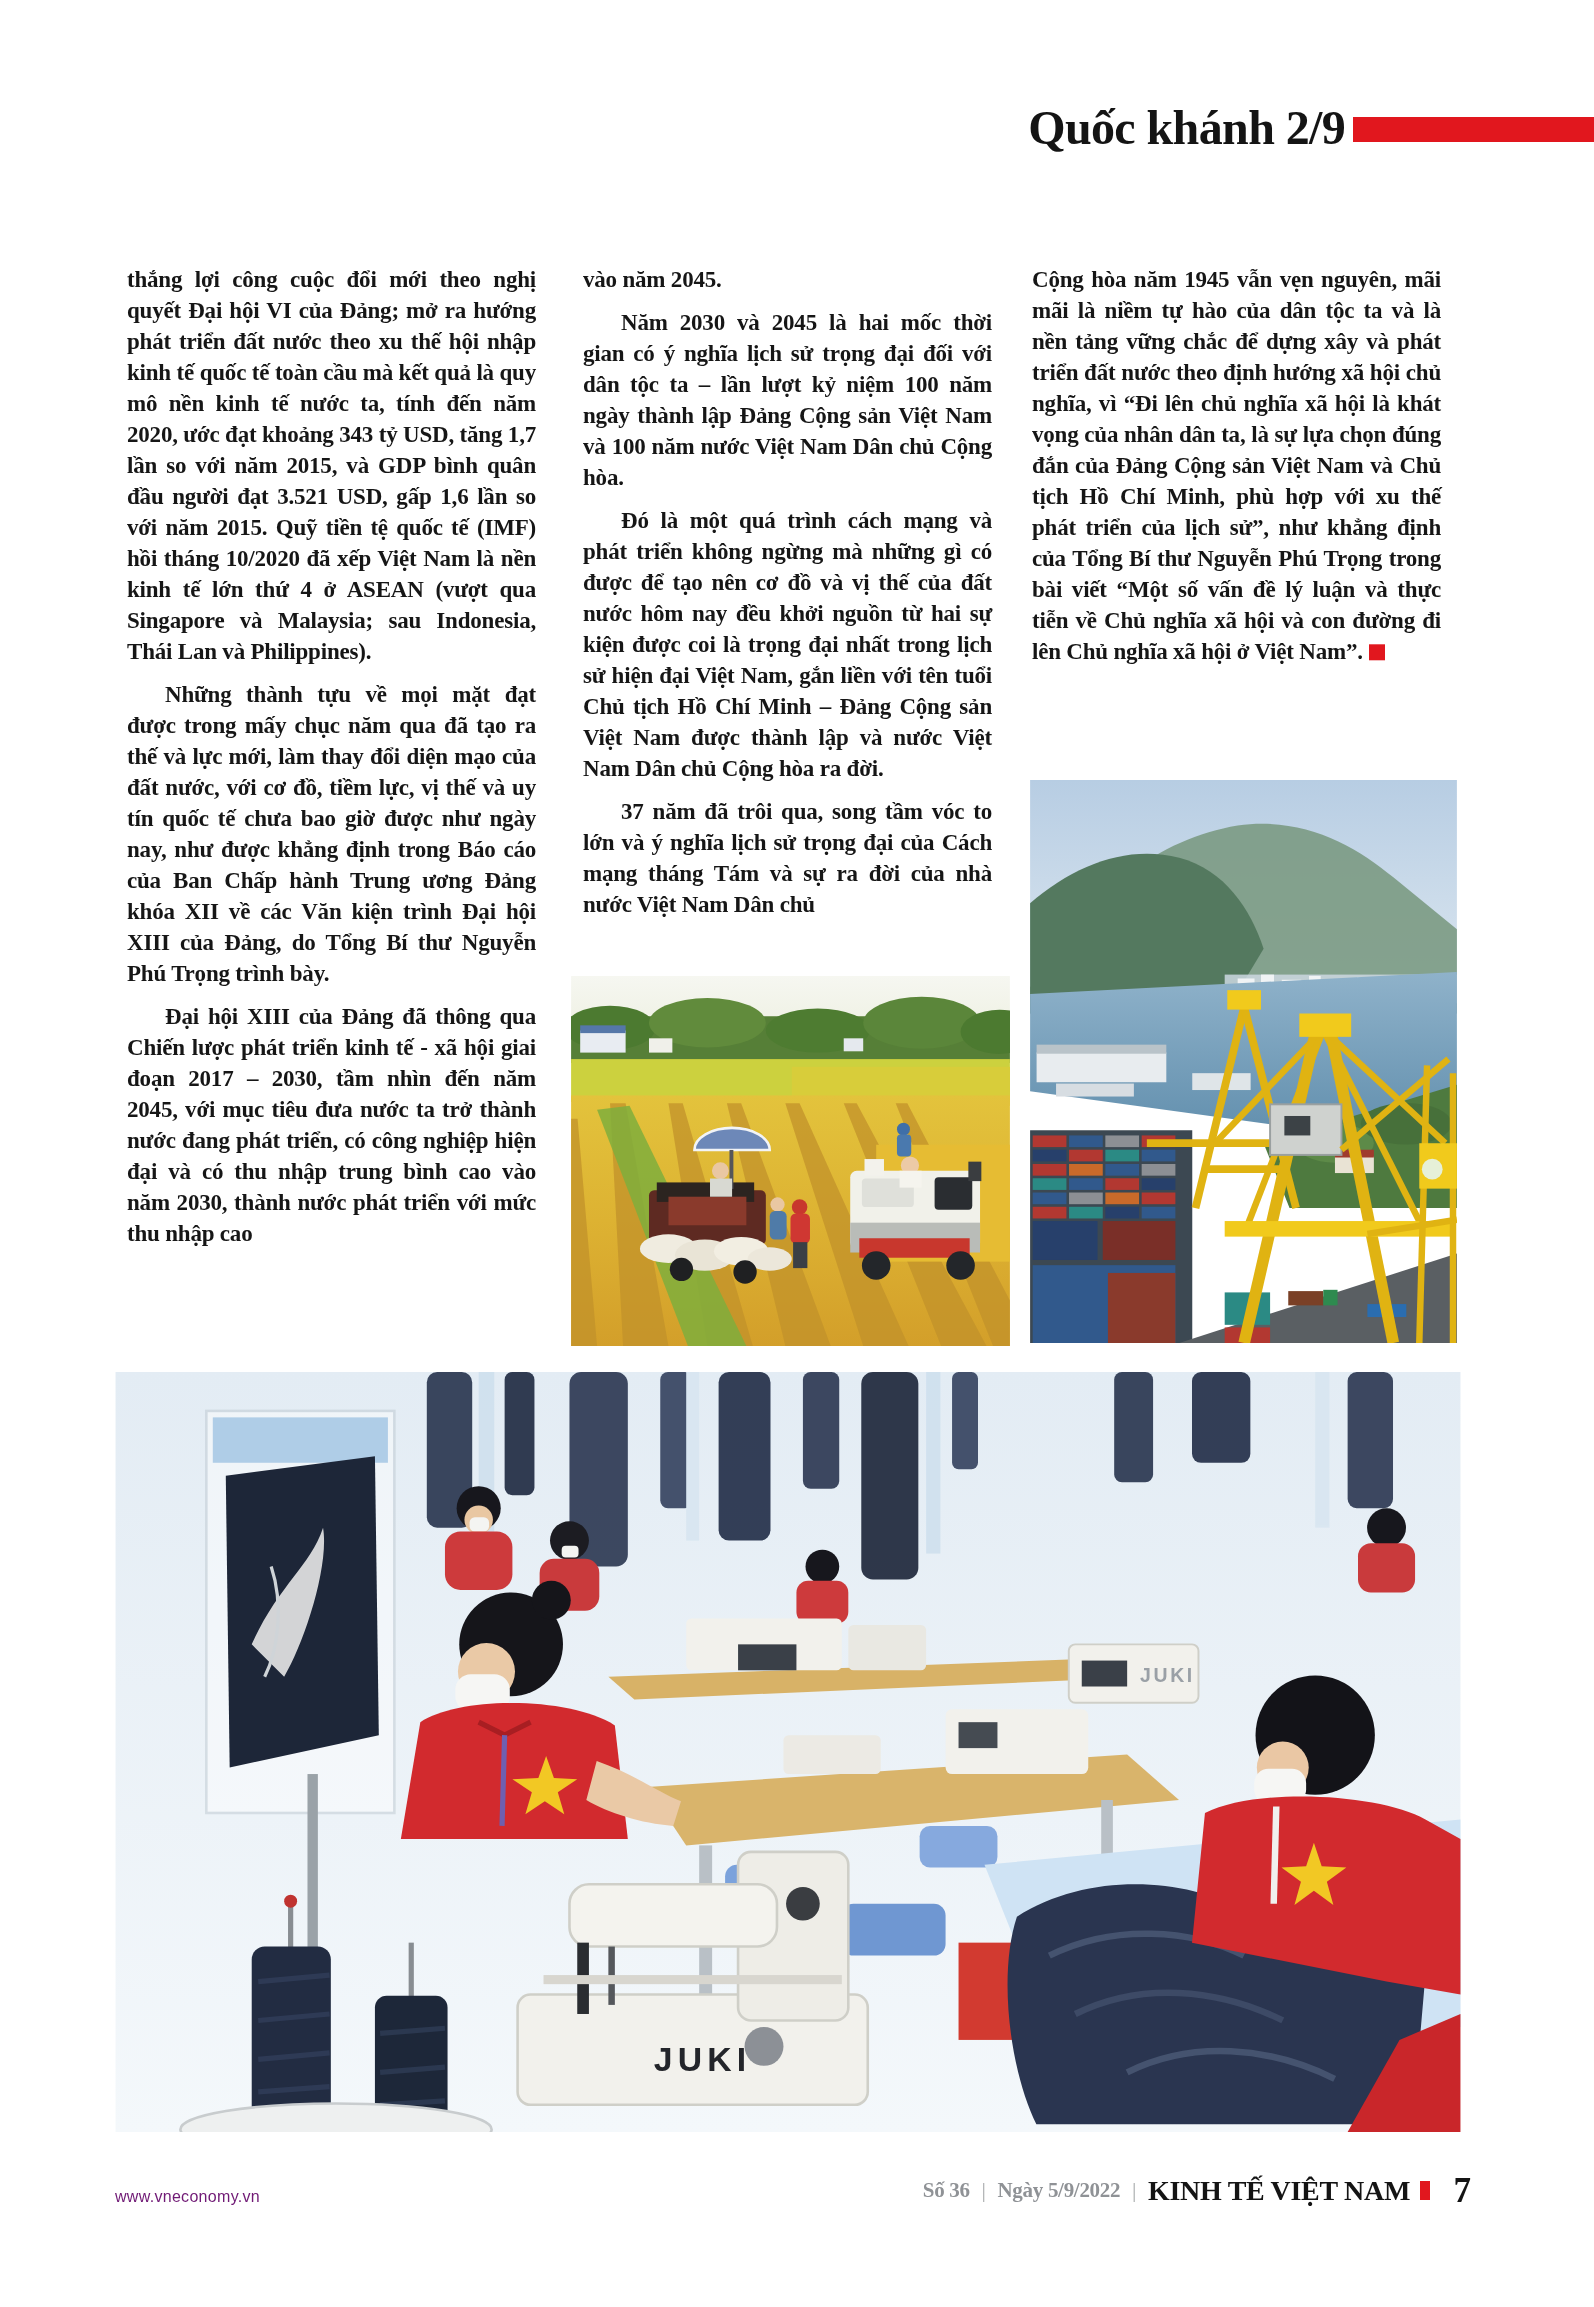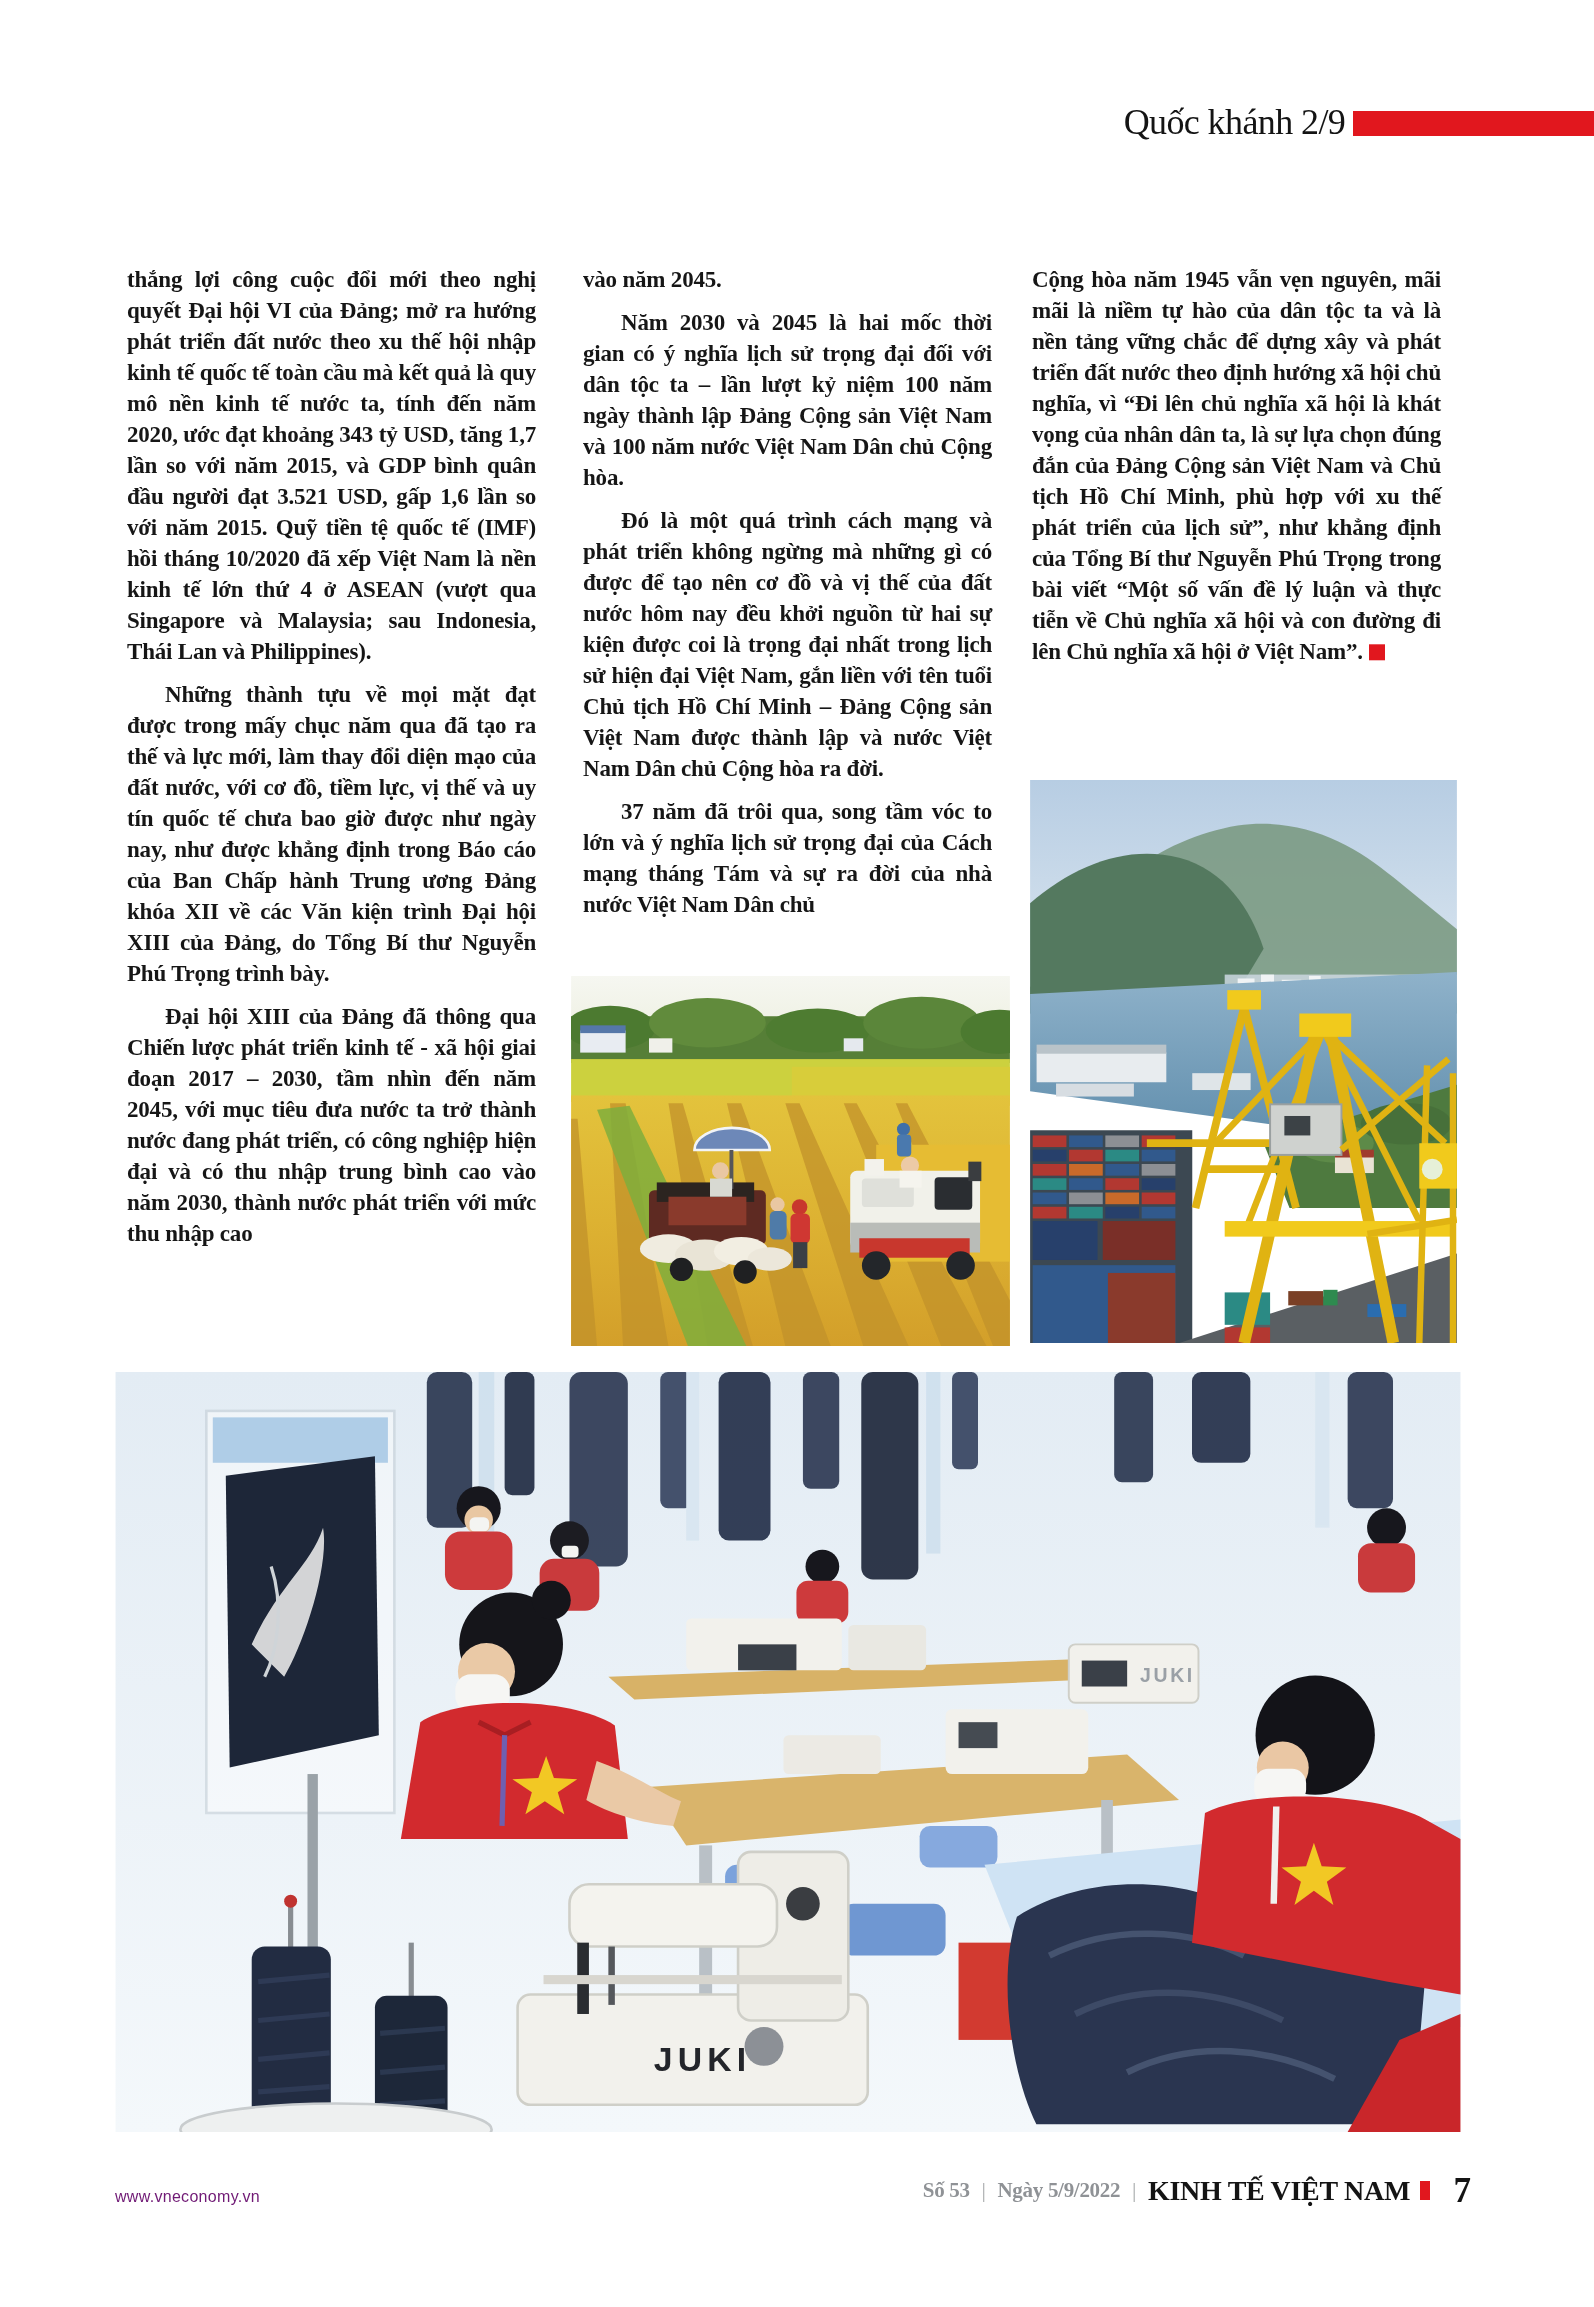--- a/index.html
+++ b/index.html
@@ -5,21 +5,21 @@
   html,body{margin:0;padding:0;background:#ffffff;}
   .page{
     position:relative;width:1594px;height:2307px;background:#ffffff;
     font-family:"Liberation Serif", serif;overflow:hidden;
   }
   
   .section-head{
     position:absolute;top:104px;right:0;display:flex;align-items:center;
   }
   .section-title{
-    font-size:36px;font-weight:400;color:#141414;letter-spacing:-0.6px;
+    font-size:48px;font-weight:700;color:#141414;letter-spacing:-0.6px;
     white-space:nowrap;line-height:1;
   }
   .red-bar{width:241px;height:25px;background:#e1171e;margin-left:7.8px;margin-top:3.9px;}
   
   .col{
     position:absolute;top:252px;width:433px;text-align:justify;
     font-size:23px;line-height:31px;font-weight:700;color:#161616;
     letter-spacing:-0.2px;
   }
   .col p{margin:12px;}
@@ -404,21 +404,21 @@
     </g>
     <g>
       <rect x="1470" y="420" width="200" height="90" rx="10" fill="#f2f1ec" stroke="#cfcfc8" stroke-width="3"></rect>
       <rect x="1490" y="445" width="70" height="40" fill="#3a4048"></rect>
       <text x="1580" y="478" font-family="Liberation Sans, sans-serif" font-size="30" font-weight="bold" letter-spacing="4" fill="#9aa0a6">JUKI</text>
     </g>
   </svg>
 
   <div class="footer-left">www.vneconomy.vn</div>
   <div class="footer-right">
-    <span class="footer-issue">Số 53</span>
+    <span class="footer-issue">Số 36</span>
     <span class="footer-sep">|</span>
     <span class="footer-date">Ngày 5/9/2022</span>
     <span class="footer-sep">|</span>
     <span class="footer-pub">KINH TẾ VIỆT NAM</span>
     <span class="footer-redsquare"></span>
     <span class="footer-page">7</span>
   </div>
 
 </div>
 

